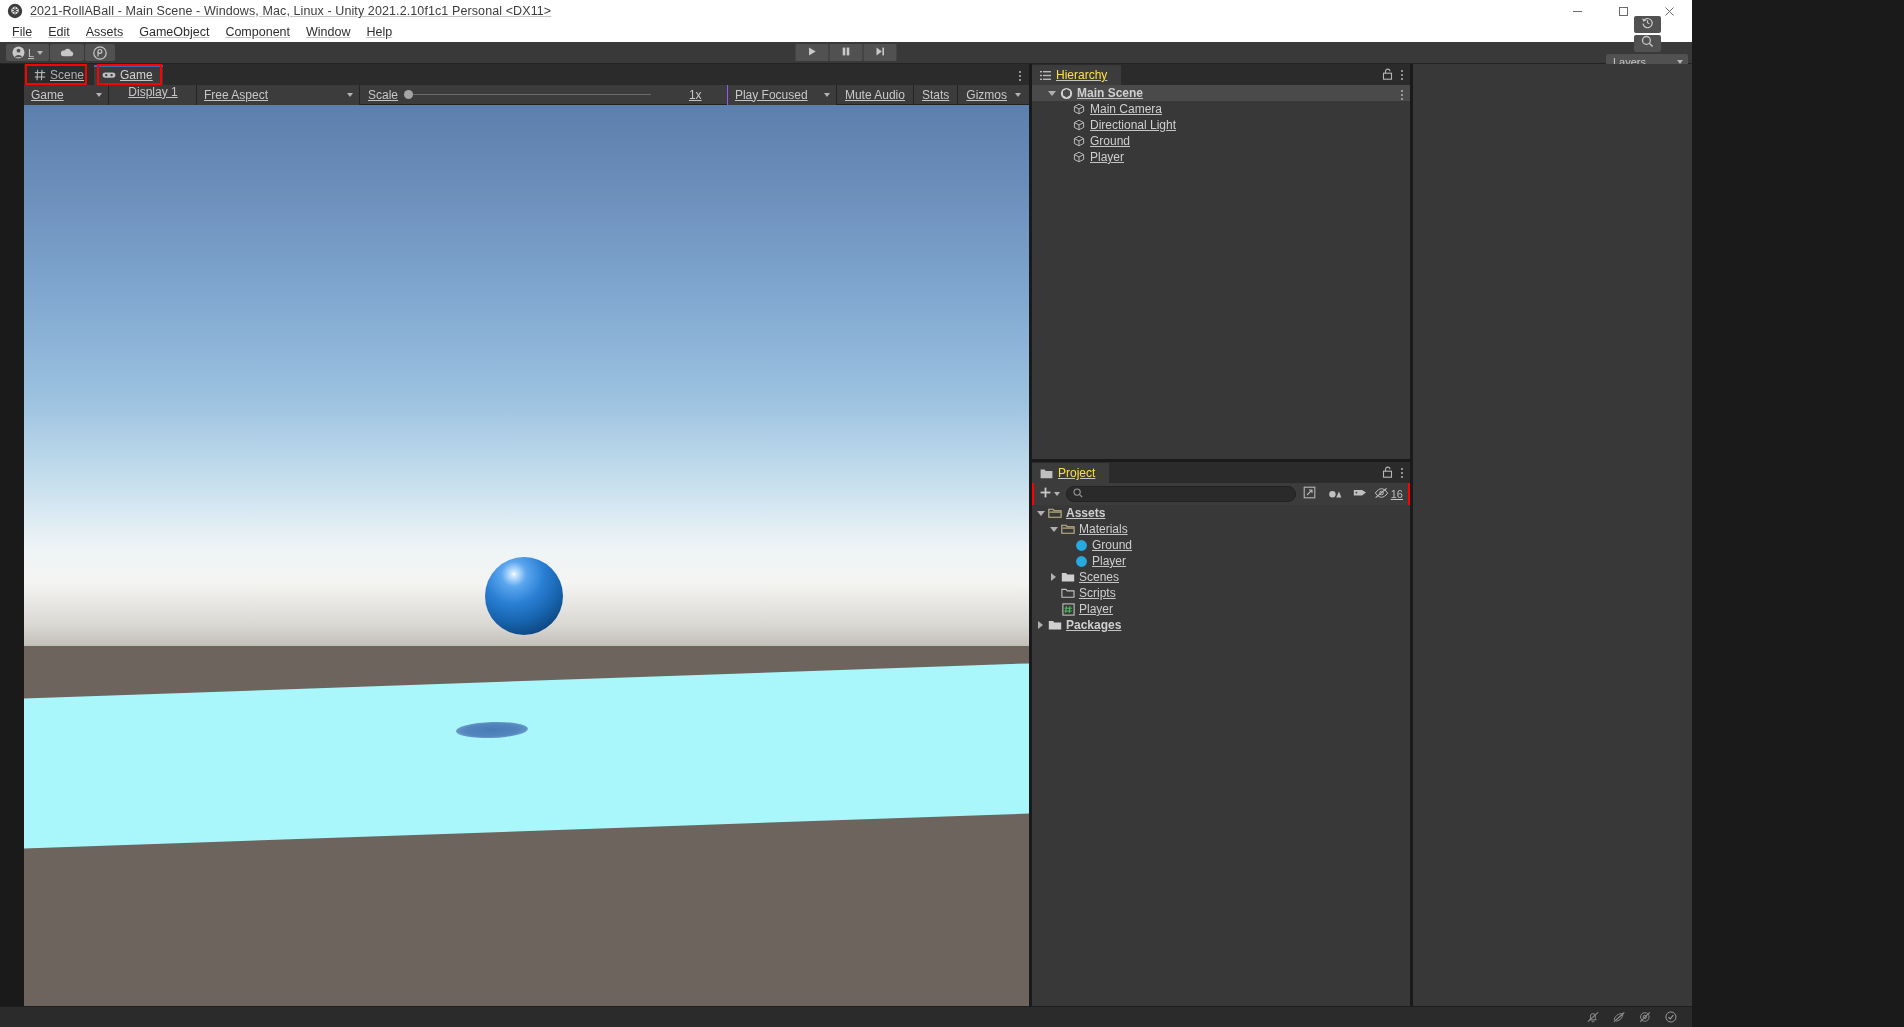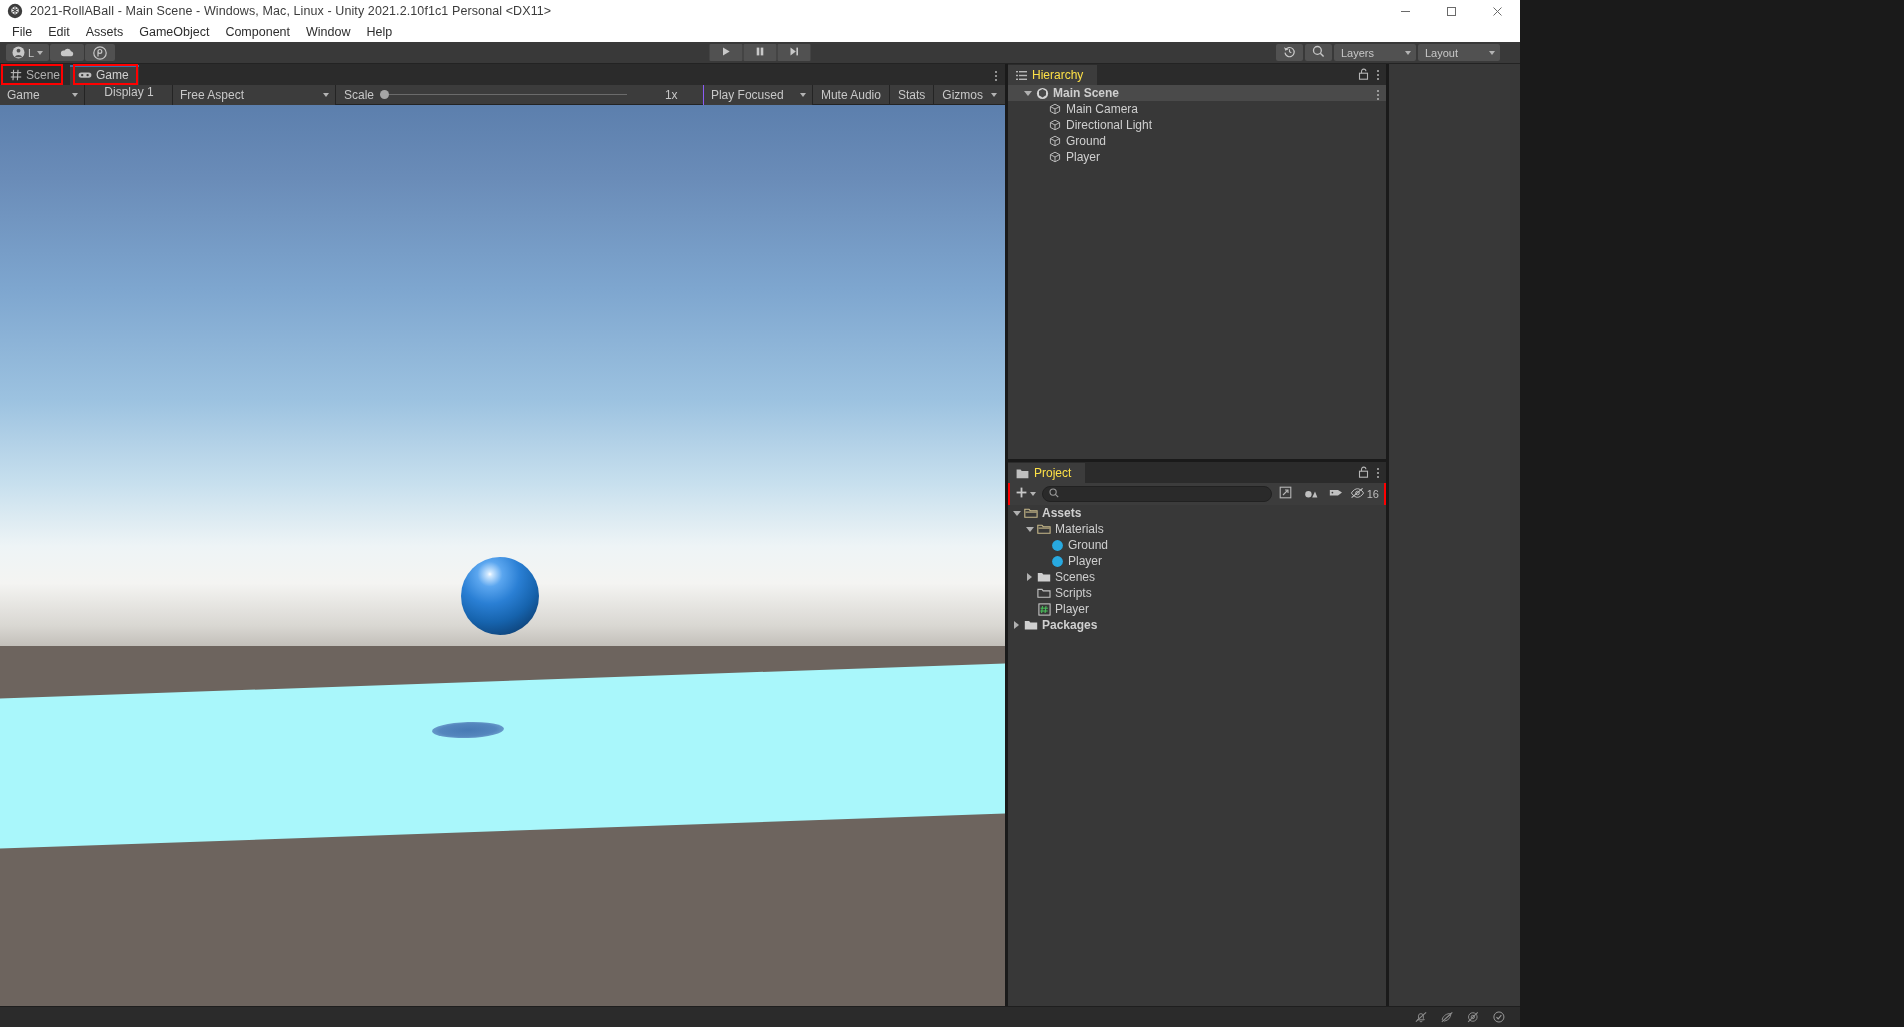--- a/index.html
+++ b/index.html
@@ -5,21 +5,21 @@
   * { box-sizing: border-box; margin: 0; padding: 0; }
   html, body {
     width: 1904px; height: 1027px;
     overflow: hidden;
     background: #1a1a1a;
     font-family: "Liberation Sans", sans-serif;
     font-size: 12px;
     color: #c4c4c4;
     -webkit-font-smoothing: antialiased;
   }
-  .app { position: relative; width: 1520px; height: 1027px; display: flex; flex-direction: column; }
+  .app { position: relative; width: 1692px; height: 1027px; display: flex; flex-direction: column; text-decoration: underline; }
 
   
   .titlebar {
     height: 22px; background: #ffffff; display: flex; align-items: center;
     flex: 0 0 22px; position: relative;
   }
   .title-icon { width: 16px; height: 16px; margin-left: 7px; margin-right: 7px; position: relative; }
   .title-icon svg { display: block; }
   .title-text { color: #3c3c3c; font-size: 12.5px; letter-spacing: .1px; white-space: nowrap; }
   .win-ctrls { margin-left: auto; display: flex; height: 22px; }
@@ -51,33 +51,33 @@
 
   .tb-center {
     position: absolute; left: 50%; transform: translateX(-50%);
     display: flex; gap: 1px;
   }
   .play-btn {
     width: 33px; height: 17px; background: #515151; display: flex;
     align-items: center; justify-content: center; border-radius: 1px;
   }
 
-  .tb-right { margin-left: auto; display: flex; align-items: center; gap: 2px; padding-right: 20px; }
+  .tb-right { margin-left: auto; display: flex; align-items: center; gap: 2px; padding-right: 4px; flex-direction: column; }
   .tb-icon-btn {
     width: 27px; height: 17px; background: #515151; border-radius: 2px;
     display: flex; align-items: center; justify-content: center;
   }
   .tb-drop {
     height: 17px; background: #515151; border-radius: 2px; min-width: 82px;
     display: flex; align-items: center; justify-content: space-between;
     padding: 0 5px 0 7px; font-size: 11px; color: #c8c8c8;
   }
 
   
-  .body { flex: 1 1 auto; display: flex; background: #1a1a1a; min-height: 0; }
+  .body { flex: 1 1 auto; display: flex; background: #1a1a1a; min-height: 0; padding-left: 24px; }
 
   
   .leftcol { width: 1005px; flex: 0 0 1005px; display: flex; flex-direction: column; min-height: 0; }
 
   .tabstrip { height: 21px; background: #2b2b2b; display: flex; align-items: flex-end; position: relative; flex: 0 0 21px; }
   .vtab {
     height: 20px; display: flex; align-items: center; gap: 4px;
     padding: 0 10px 0 8px; font-size: 12px; color: #b0b0b0;
     position: relative; background: #2b2b2b;
   }

